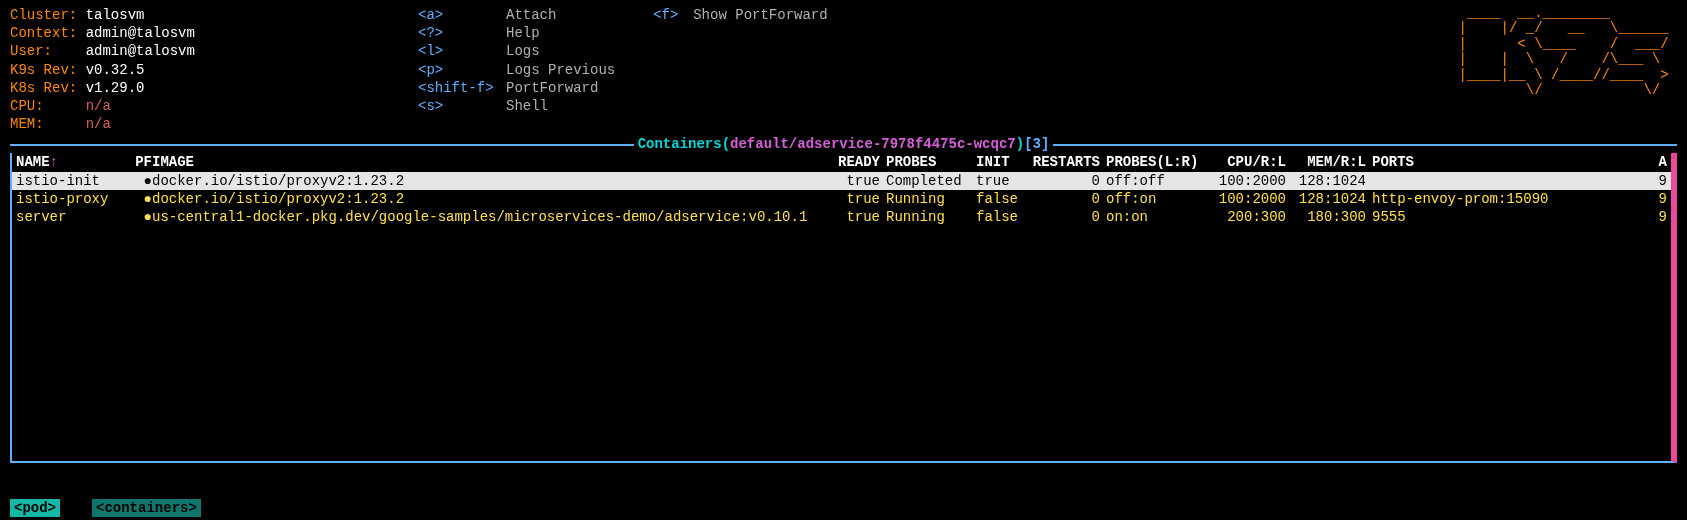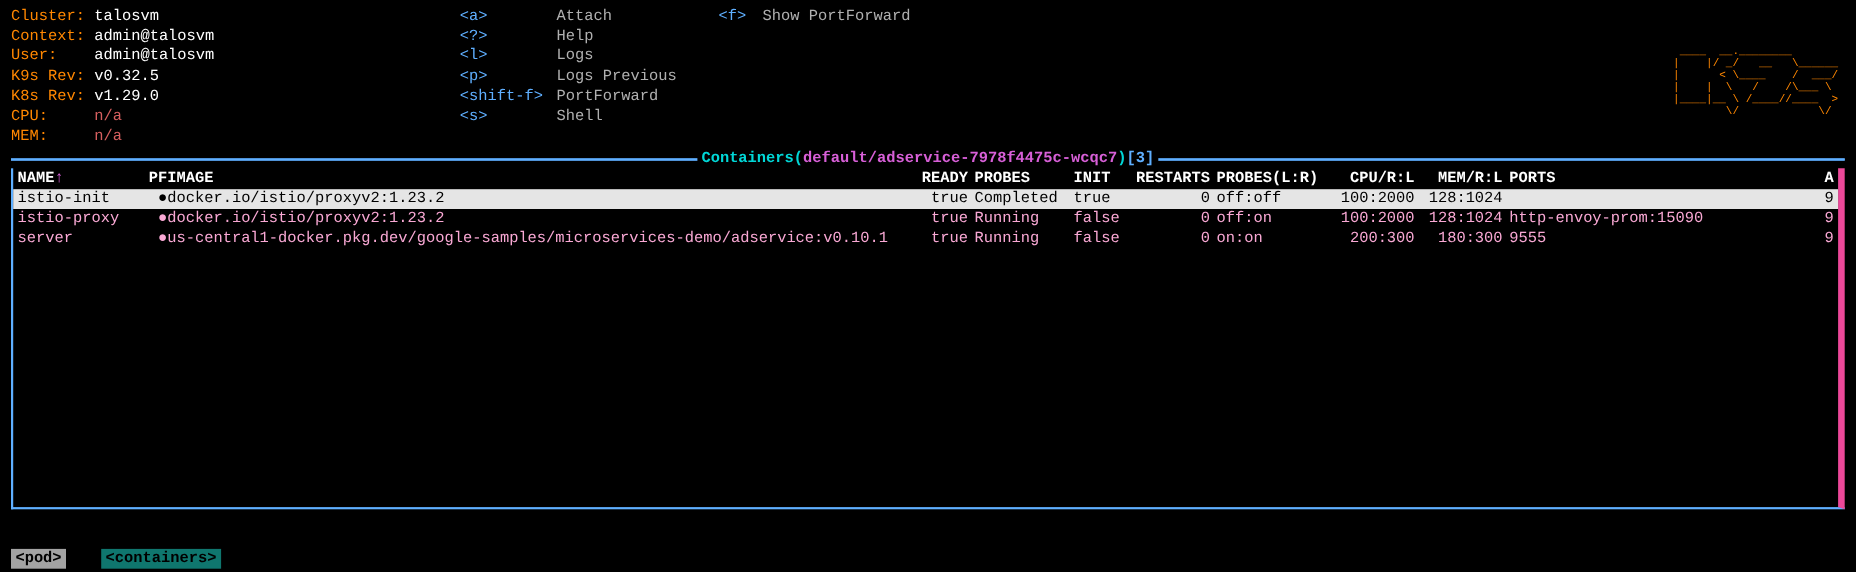--- a/index.html
+++ b/index.html
@@ -29,24 +29,23 @@
   .shortcut-labels { }
   .key-blue { color: #5fafff; }
   .shortcut-label { color: #b0b0b0; }
   .shortcuts2 { margin-left: 38px; }
   .logo {
     position: absolute;
     top: 6px;
     right: 10px;
     color: #ff8700;
     white-space: pre;
-    font-size: 10px;
+    font-size: 14px;
     line-height: 1.1;
     text-align: left;
-    margin-top: 36px;
   }
   .title-bar {
     width: calc(100% - 20px);
     margin: 2px 10px 0 10px;
     position: relative;
     text-align: center;
     height: 18px;
   }
   .title-bar::before, .title-bar::after {
     content: "";
@@ -79,21 +78,21 @@
     display: flex;
     color: #fff;
     font-weight: bold;
     padding: 0 4px;
     white-space: pre;
   }
   .row {
     display: flex;
     padding: 0 4px;
     white-space: pre;
-    color: #f9a8d4;
+    color: #fde047;
   }
   .row.selected {
     background: #e5e5e5;
     color: #000;
   }
   .c-name { width: 108px; }
   .c-pf { width: 28px; text-align: right; }
   .c-image { width: 686px; }
   .c-ready { width: 48px; text-align: right; padding-right: 6px; }
   .c-state { width: 90px; }
@@ -111,21 +110,21 @@
     bottom: 3px;
     left: 10px;
     display: flex;
     gap: 8px;
   }
   .crumb {
     color: #000;
     font-weight: bold;
     padding: 0 4px;
   }
-  .crumb.pod { background: #a3a3a3; }
+  .crumb.pod { background: #14b8a6; }
   .crumb.containers { background: #0f766e; margin-left: 24px; }
 </style>
 </head>
 <body>
 
 <div class="header">
   <div class="info-block">
     <div class="info-row"><span class="label-orange">Cluster:</span> <span class="value-white">talosvm</span></div>
     <div class="info-row"><span class="label-orange">Context:</span> <span class="value-white">admin@talosvm</span></div>
     <div class="info-row"><span class="label-orange">User:</span>    <span class="value-white">admin@talosvm</span></div>

